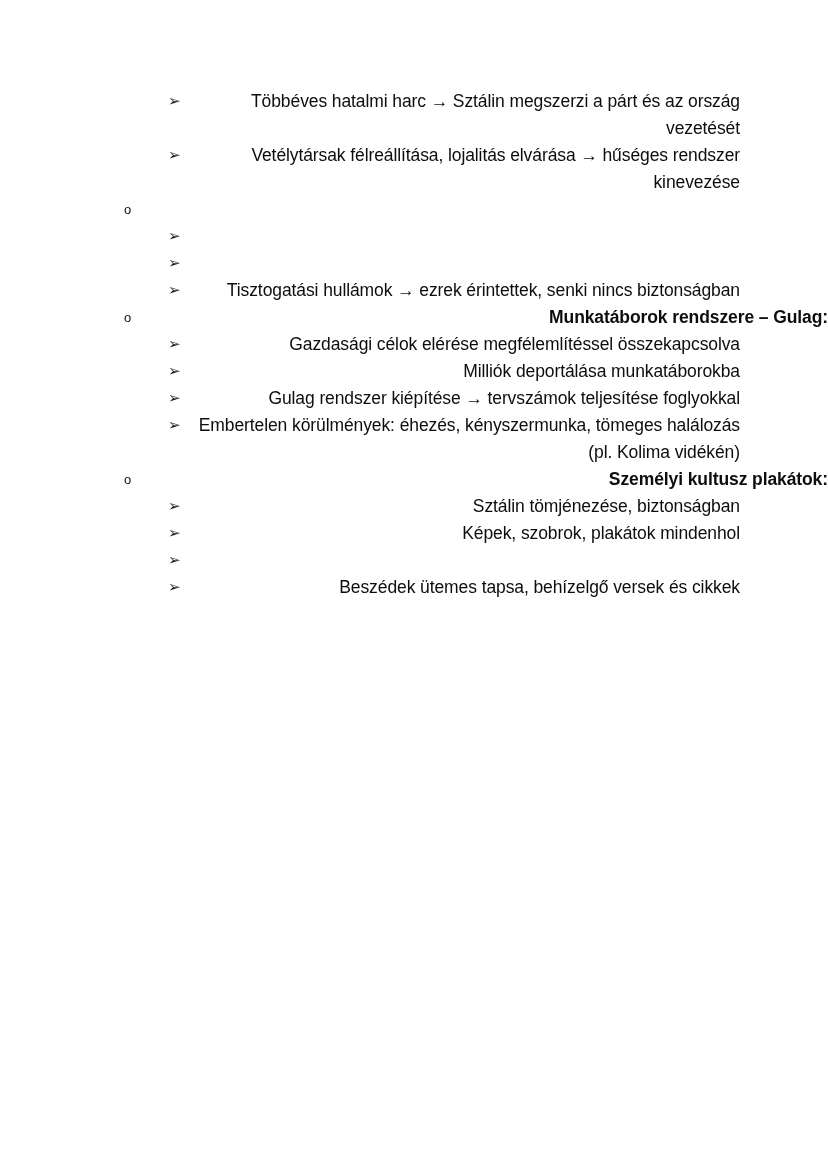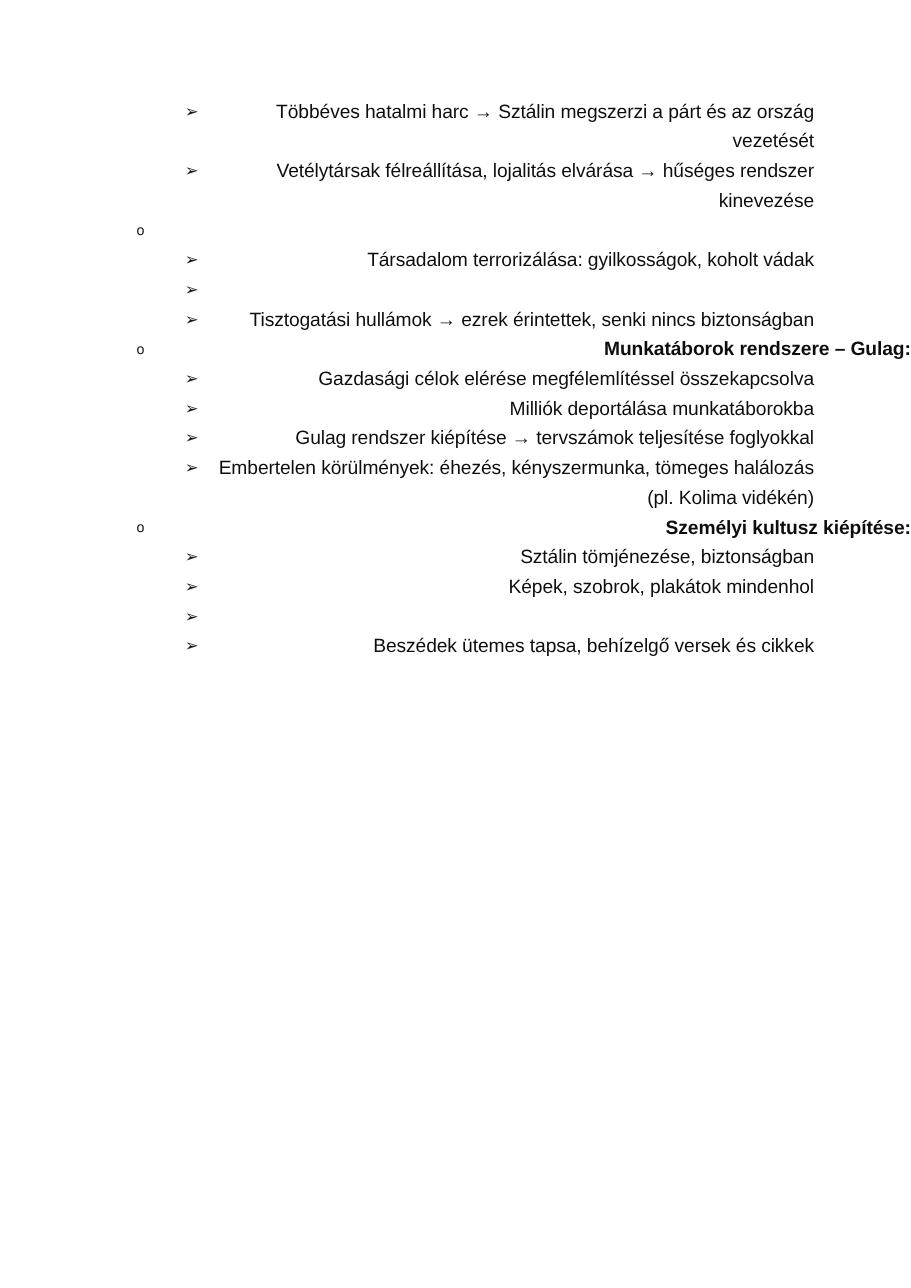--- a/index.html
+++ b/index.html
@@ -105,21 +105,20 @@
       </div>
       <div class="lvl2">
         <span class="marker arrow-glyph">➢</span>
         <span class="txt">Vetélytársak félreállítása, lojalitás elvárása → hűséges rendszer kinevezése</span>
       </div>
       <div class="lvl1">
         <span class="marker circle-glyph">o</span>
       </div>
       <div class="lvl2">
         <span class="marker arrow-glyph">➢</span>
-        <span class="txt">Társadalom terrorizálása: gyilkosságok, koholt vádak</span>
       </div>
       <div class="lvl2">
         <span class="marker arrow-glyph">➢</span>
       </div>
       <div class="lvl2">
         <span class="marker arrow-glyph">➢</span>
         <span class="txt">Tisztogatási hullámok → ezrek érintettek, senki nincs biztonságban</span>
       </div>
       <div class="lvl1">
         <span class="marker circle-glyph">o</span>
@@ -136,21 +135,21 @@
       <div class="lvl2">
         <span class="marker arrow-glyph">➢</span>
         <span class="txt">Gulag rendszer kiépítése → tervszámok teljesítése foglyokkal</span>
       </div>
       <div class="lvl2">
         <span class="marker arrow-glyph">➢</span>
         <span class="txt">Embertelen körülmények: éhezés, kényszermunka, tömeges halálozás (pl. Kolima vidékén)</span>
       </div>
       <div class="lvl1">
         <span class="marker circle-glyph">o</span>
-        <span class="txt">Személyi kultusz kiépítése:</span>
+        <span class="txt">Személyi kultusz plakátok:</span>
       </div>
       <div class="lvl2">
         <span class="marker arrow-glyph">➢</span>
         <span class="txt">Sztálin tömjénezése, biztonságban</span>
       </div>
       <div class="lvl2">
         <span class="marker arrow-glyph">➢</span>
         <span class="txt">Képek, szobrok, plakátok mindenhol</span>
       </div>
       <div class="lvl2">

